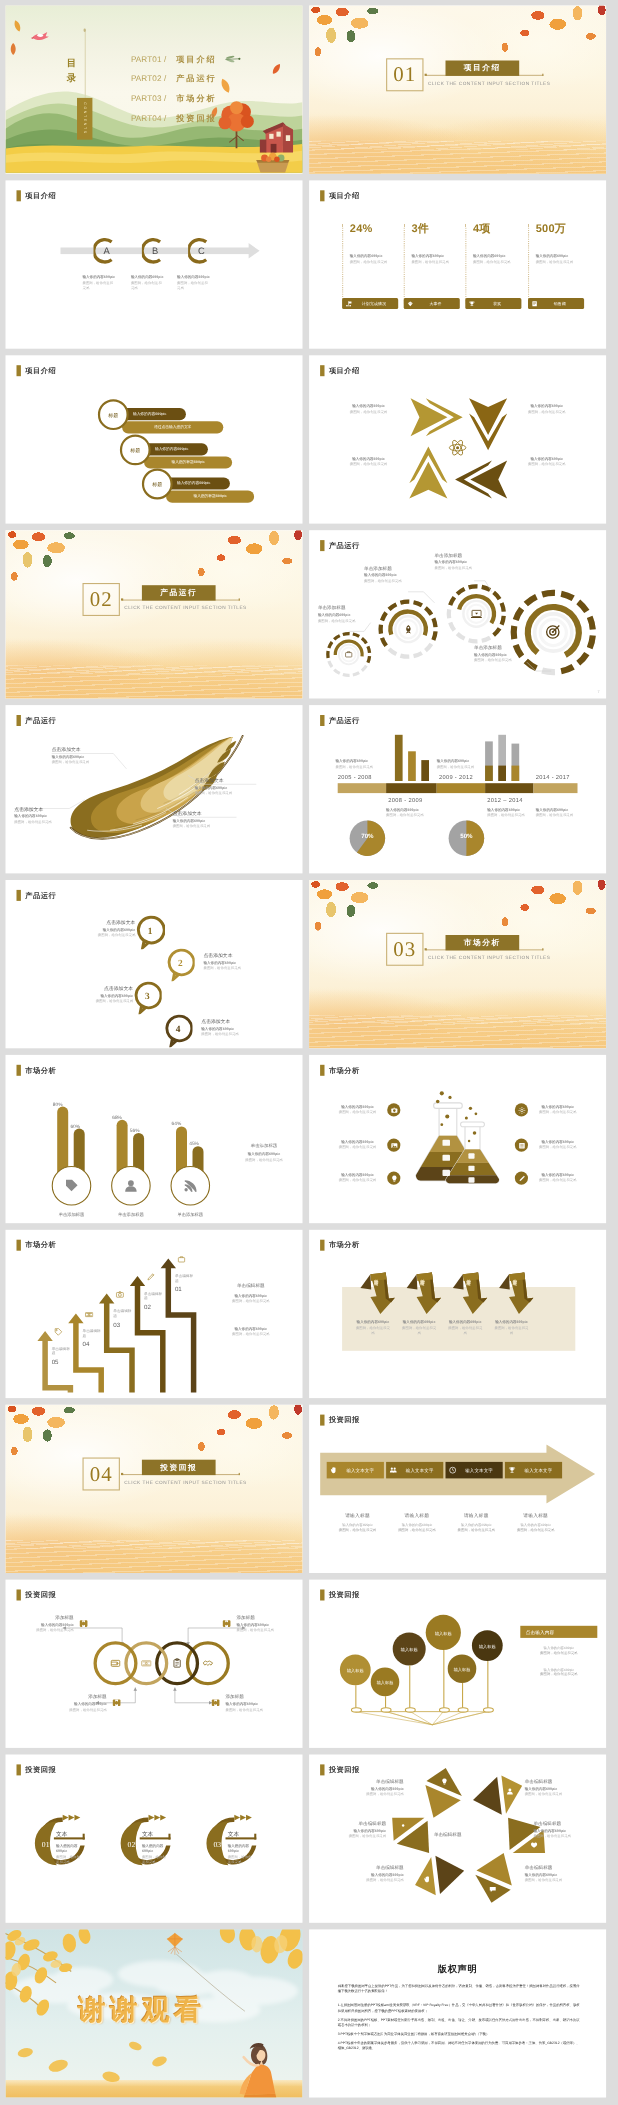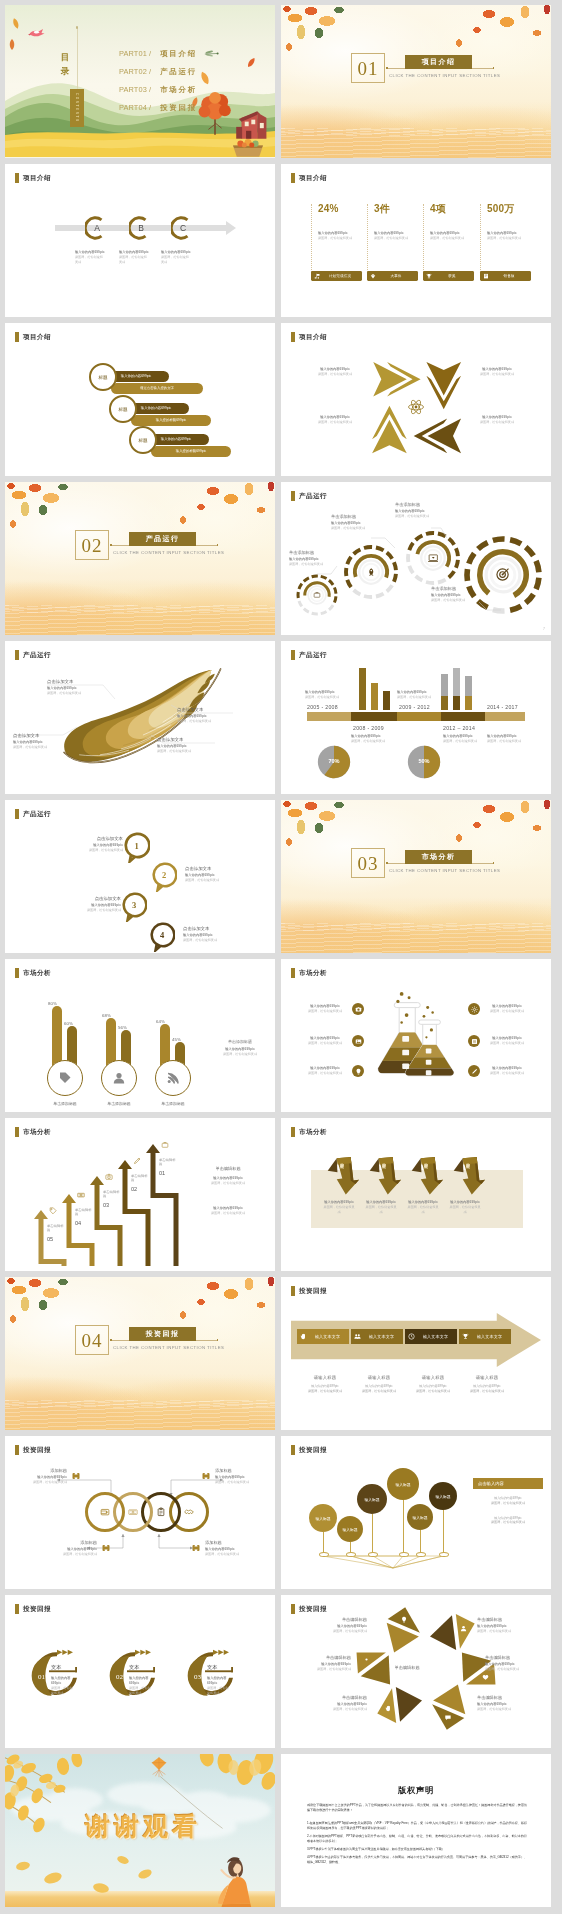--- a/index.html
+++ b/index.html
@@ -225,21 +225,21 @@
   .th-slide{background:#d5e7e8;overflow:hidden;}
   .th-sky{position:absolute;inset:0;background:linear-gradient(180deg,#cfe3e4 0%,#d9eaea 30%,#e4f0ee 60%,#eef4ee 100%);}
   .th-clouds{position:absolute;left:0;top:4px;width:270px;height:104px;filter:blur(2px);opacity:.7;}
   .th-ground{position:absolute;left:0;right:0;bottom:0;height:16px;background:linear-gradient(180deg,#f6d58b,#f0bd60);}
   .th-ground:after{content:"";position:absolute;left:0;right:0;top:0;height:6px;background:linear-gradient(180deg,rgba(255,255,255,.45),rgba(255,255,255,0));}
   .th-branch-l{position:absolute;left:-4px;top:-2px;width:112px;height:84px;}
   .th-branch-r{position:absolute;right:-2px;top:-4px;width:92px;height:60px;}
   .th-fall{position:absolute;left:0;top:0;width:270px;height:152px;}
   .th-kite{position:absolute;left:144px;top:2px;width:20px;height:26px;}
   .th-string{position:absolute;left:150px;top:18px;width:78px;height:66px;}
-  .th-title{position:absolute;left:80px;top:56px;font-size:25px;color:#efb44a;font-weight:bold;letter-spacing:4px;
+  .th-title{position:absolute;left:66px;top:56px;font-size:25px;color:#efb44a;font-weight:bold;letter-spacing:4px;
     font-family:"Liberation Serif",serif;text-shadow:1px 1px 0 #fdf0cf,-.6px -.6px 0 #cf8a2c,1.4px 1.4px 1.4px rgba(180,120,40,.4);}
   .th-girl{position:absolute;right:22px;bottom:0px;width:36px;height:54px;}
 
   
   .cp-slide{background:#fff;}
   .cp-title{position:absolute;left:0;right:0;top:31px;text-align:center;font-size:8.4px;font-weight:bold;color:#222;letter-spacing:.6px;}
   .cp-body{position:absolute;left:26px;right:24px;top:49px;}
   .cp-p{margin:0 0 2.6px 0;font-size:3.05px;line-height:1.75;color:#2e2e2e;text-align:justify;}
   .cp-first{margin-bottom:7px;}
 </style>

